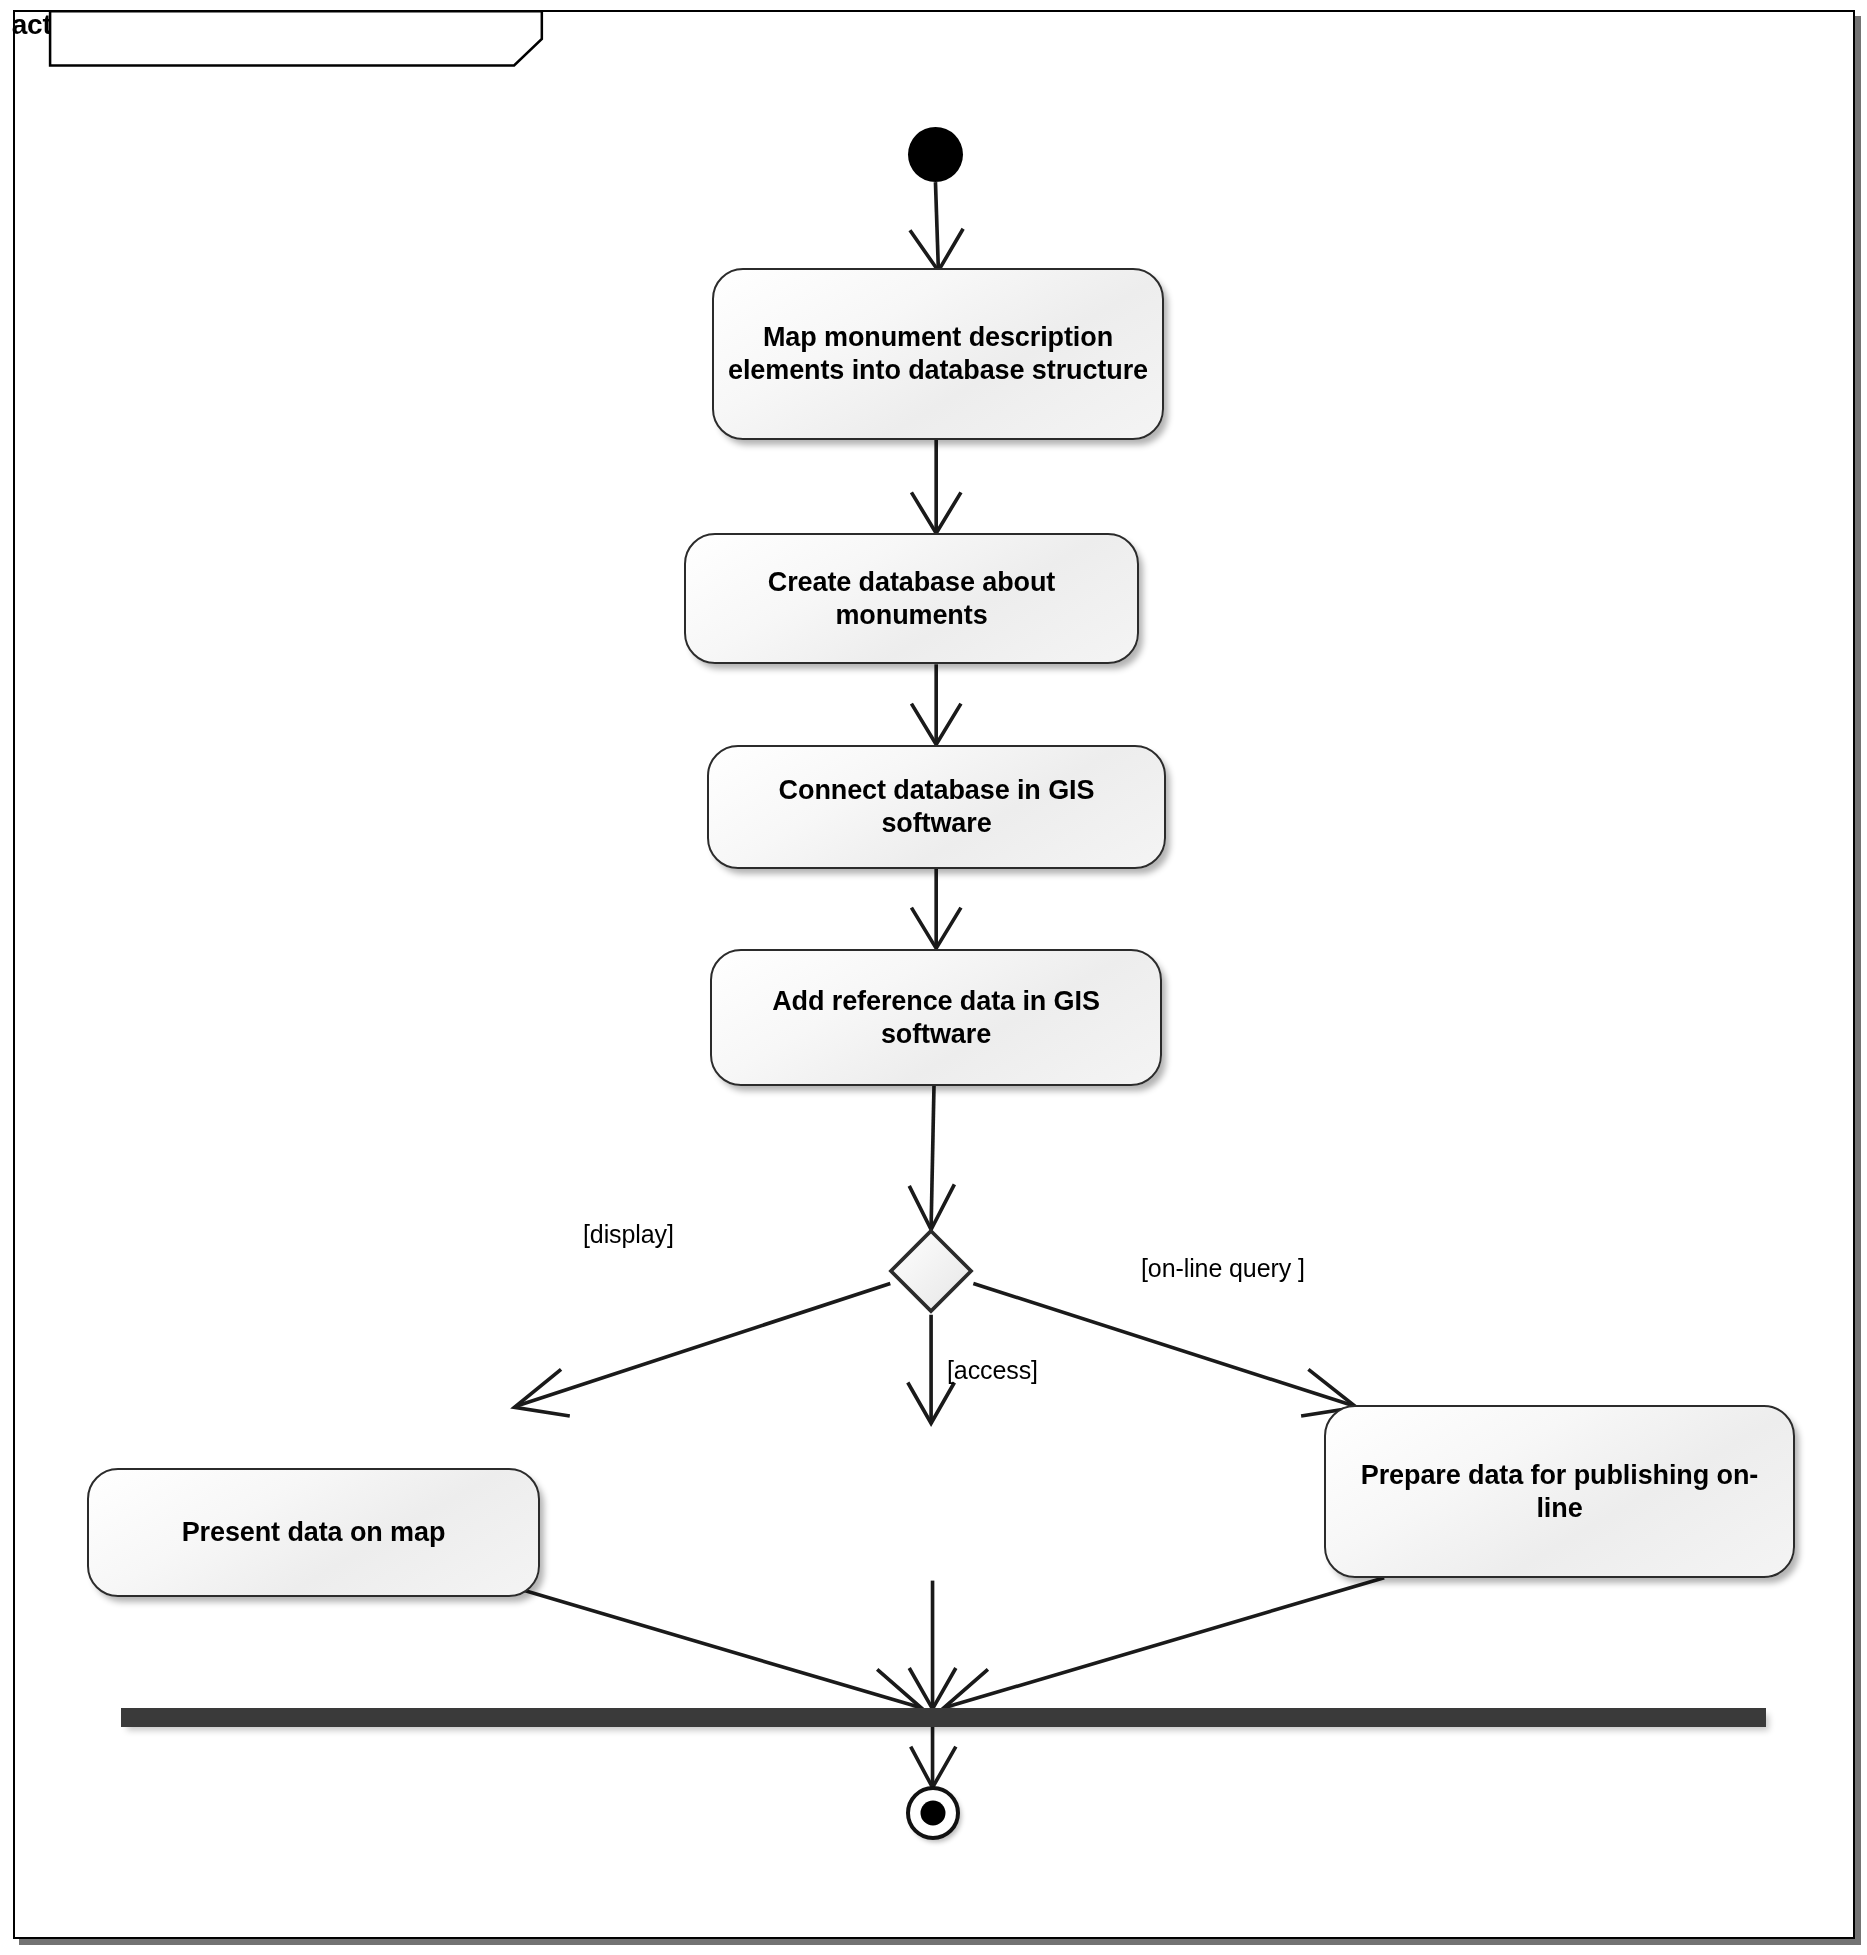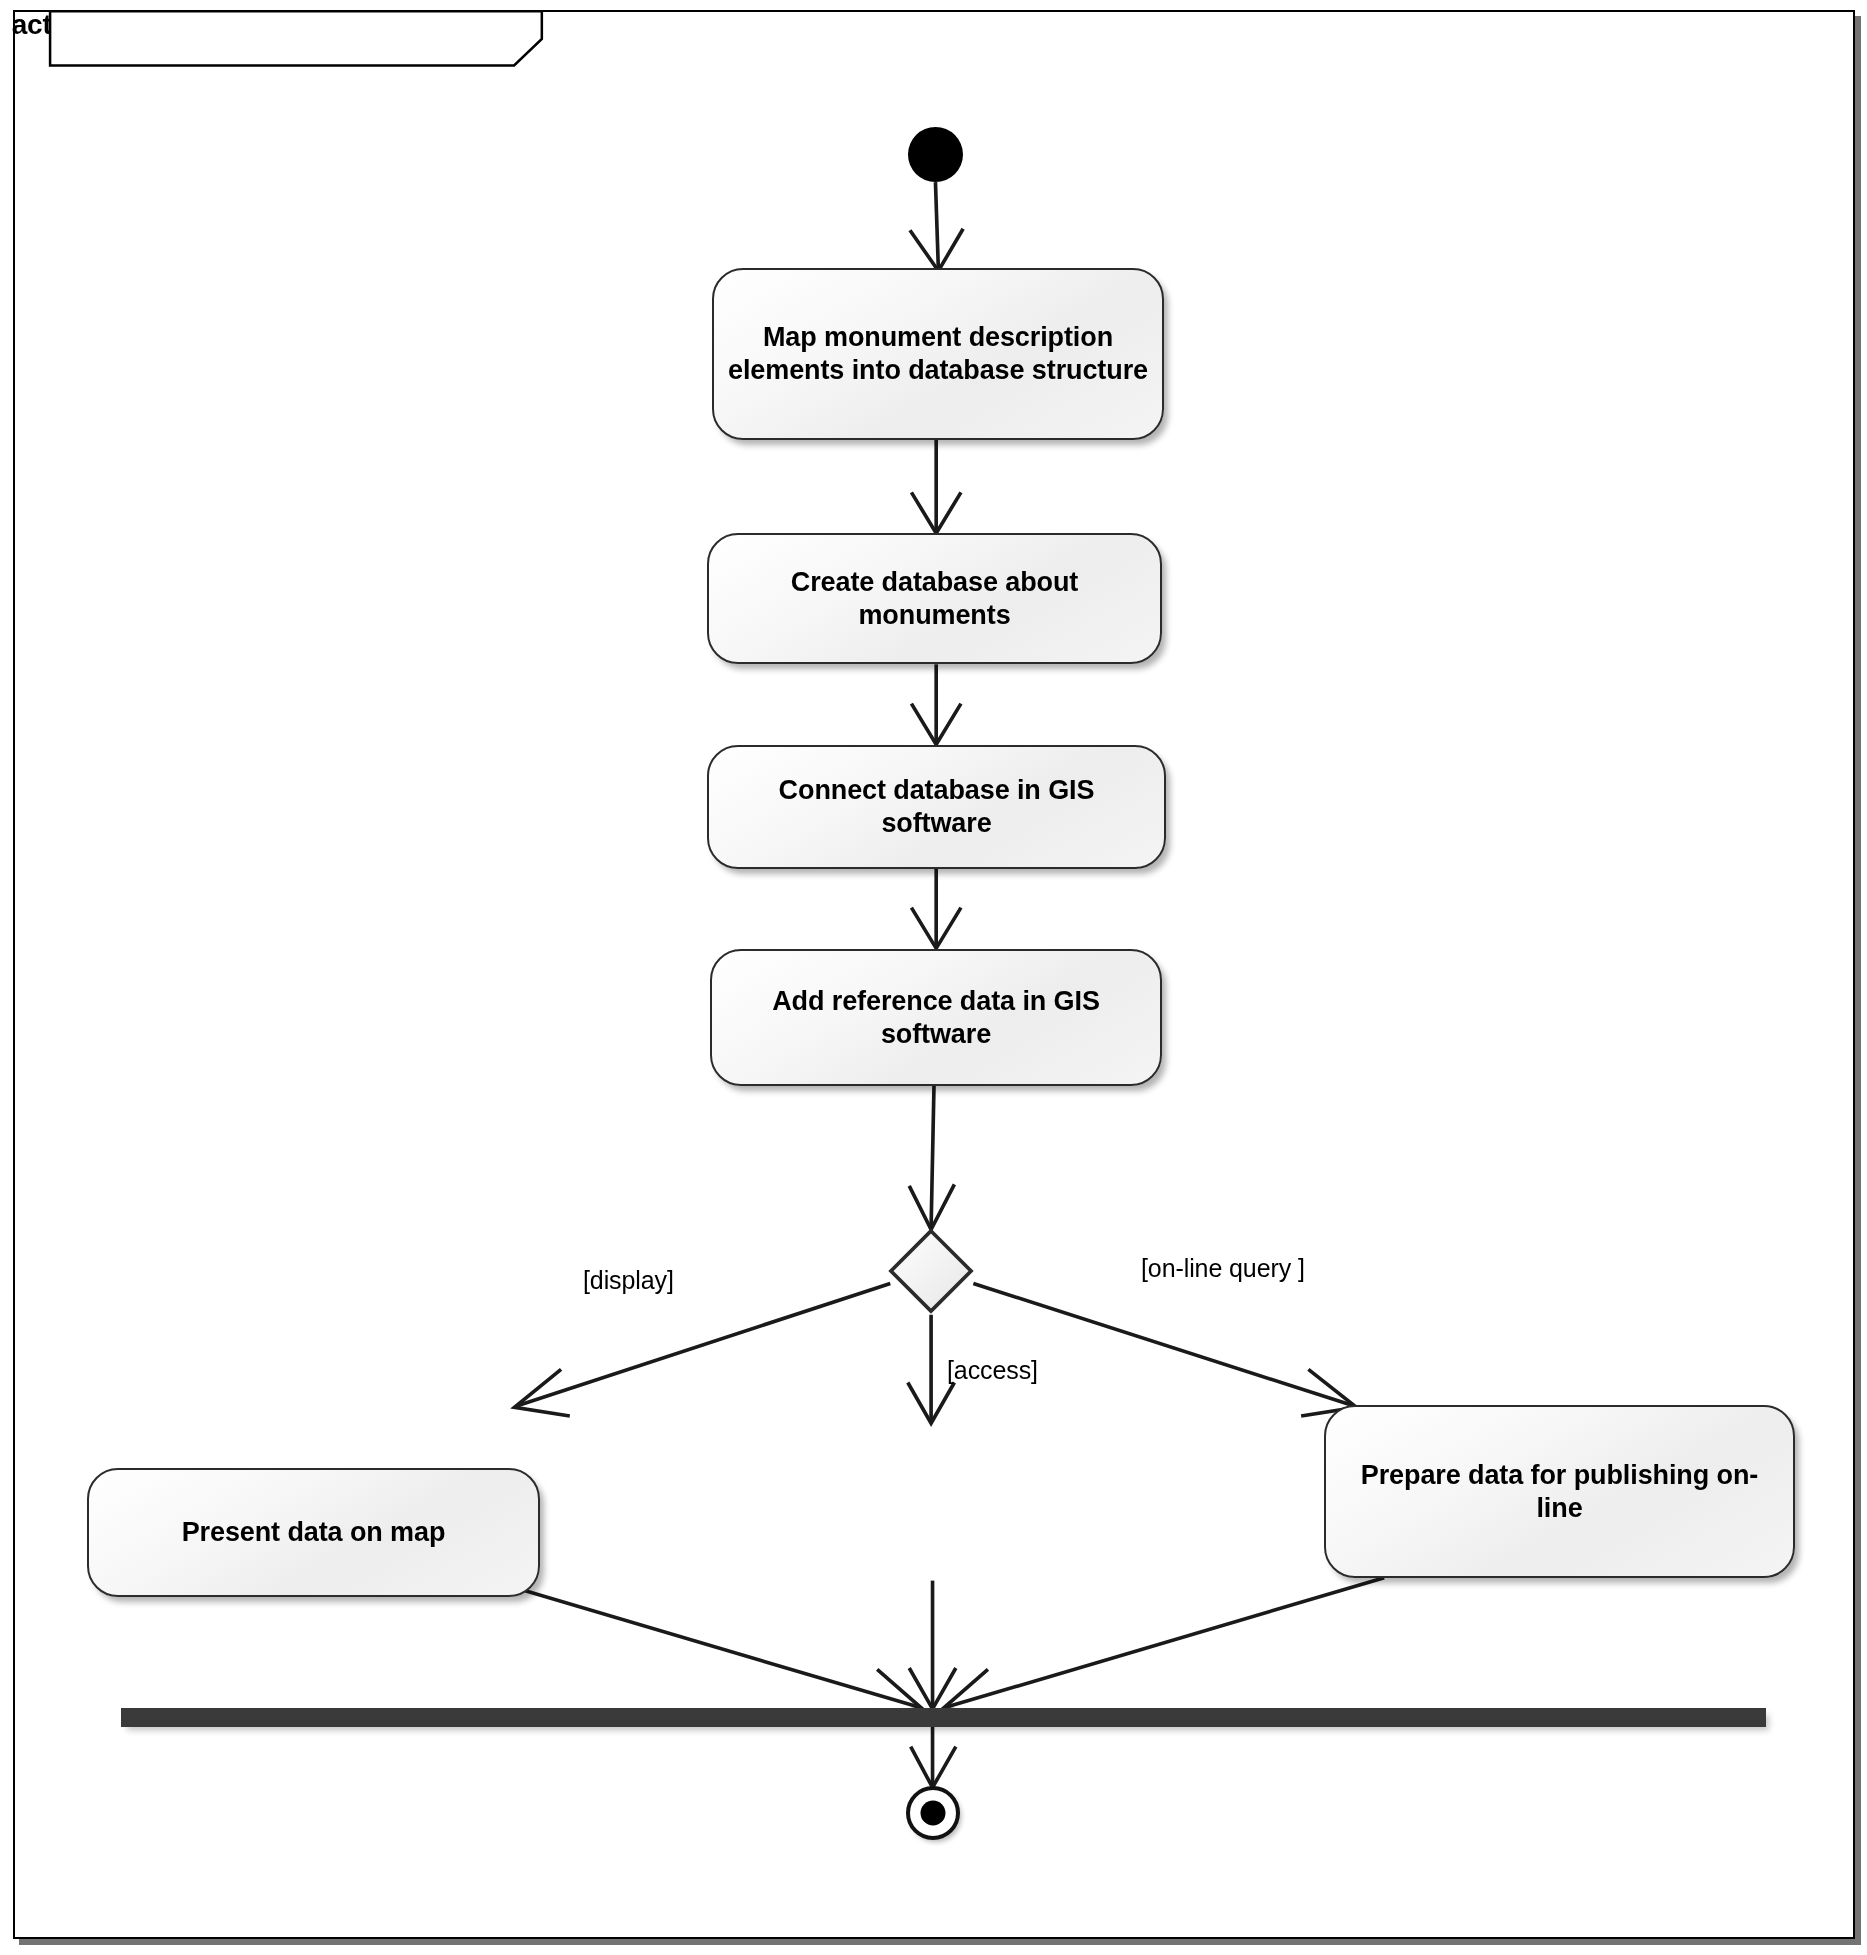--- a/index.html
+++ b/index.html
@@ -231,21 +231,21 @@
       <polyline points="1250,2398 1280,2454 1312,2398" fill="none" stroke="#1a1a1a" stroke-width="5"></polyline>
     </g>
   </svg>
 
   <div class="initial-node" style="left:908px; top:127px;"></div>
 
   <div class="action" style="left:712px; top:268px; width:452px; height:172px;">
     <div class="action-label">Map monument description elements into database structure</div>
   </div>
 
-  <div class="action" style="left:707px; top:533px; width:455px; height:131px;">
+  <div class="action" style="left:684px; top:533px; width:455px; height:131px;">
     <div class="action-label">Create database about monuments</div>
   </div>
 
   <div class="action" style="left:710px; top:949px; width:452px; height:137px;">
     <div class="action-label">Add reference data in GIS software</div>
   </div>
 
   <div class="action" style="left:707px; top:745px; width:459px; height:124px;">
     <div class="action-label">Connect database in GIS software</div>
   </div>
@@ -256,21 +256,21 @@
         <linearGradient id="diamondGrad" x1="0" y1="0" x2="1" y2="1">
           <stop offset="0%" stop-color="#ffffff"></stop>
           <stop offset="55%" stop-color="#f1f1f1"></stop>
           <stop offset="100%" stop-color="#e6e6e6"></stop>
         </linearGradient>
       </defs>
       <polygon points="59,4 114,59 59,114 4,59" fill="url(#diamondGrad)" stroke="#2b2b2b" stroke-width="5"></polygon>
     </svg>
   </div>
 
-  <div class="guard-label" style="left:583px; top:1266px;text-align:right;">[display]</div>
+  <div class="guard-label" style="left:583px; top:1220px;text-align:right;">[display]</div>
 
   <div class="guard-label" style="left:947px; top:1356px;">[access]</div>
 
   <div class="guard-label" style="left:1141px; top:1254px;">[on-line query ]</div>
 
   <div class="action" style="left:87px; top:1468px; width:453px; height:129px;">
     <div class="action-label">Present data on map</div>
   </div>
 
 

